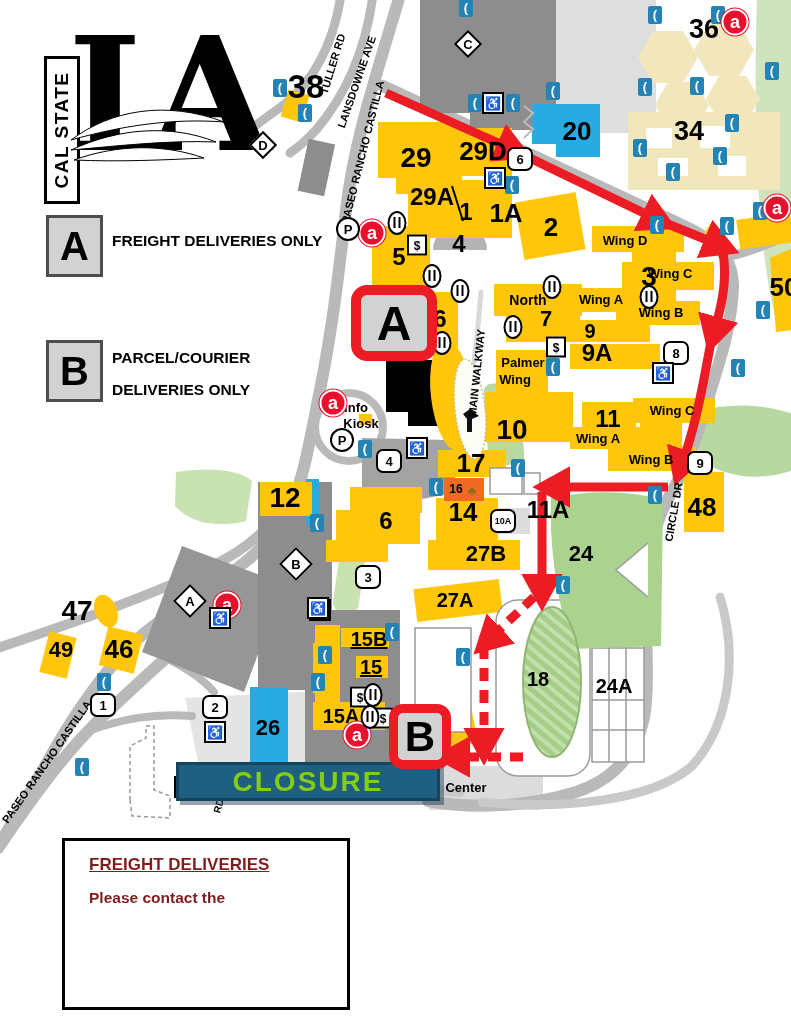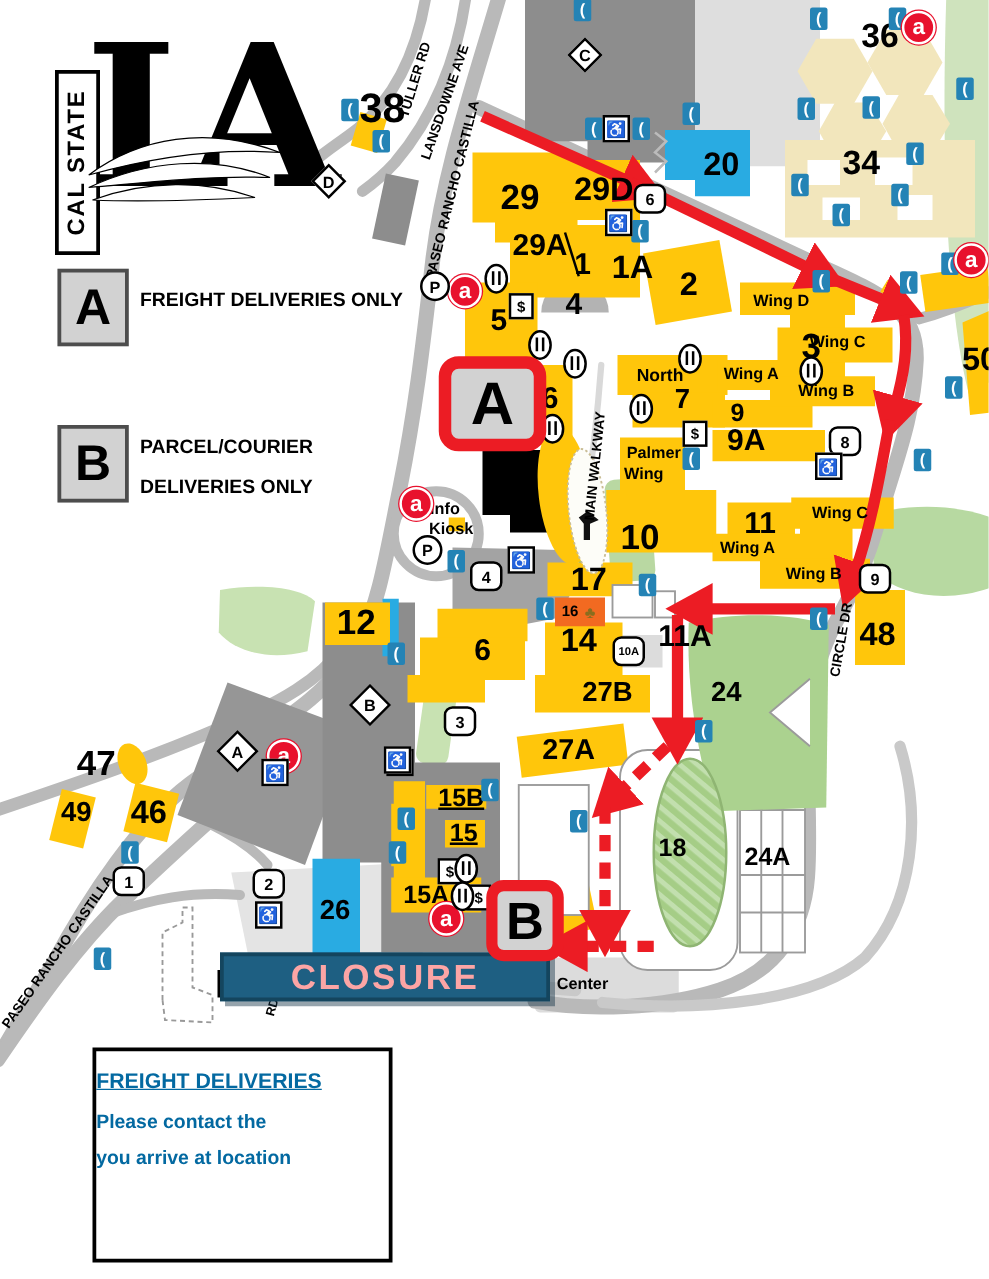--- a/index.html
+++ b/index.html
@@ -53,24 +53,24 @@
   
   .loc-box{position:absolute;background:#d2d2d2;border:10px solid #ec1c24;border-radius:16px;
            display:flex;align-items:center;justify-content:center;font-weight:700;color:#000;}
   .loc-a{left:351px;top:285px;width:66px;height:56px;font-size:48px;}
   .loc-b{left:389px;top:704px;width:44px;height:47px;font-size:42px;border-width:9px;border-radius:14px;}
 
   
   .closure{position:absolute;left:176px;top:762px;width:258px;height:33px;background:#1e5f82;
            border:3px solid #14455e;box-shadow:4px 4px 0 rgba(20,50,70,.45);
            display:flex;align-items:center;justify-content:center;}
-  .closure span{color:#fca5a5;font-weight:800;font-size:28px;letter-spacing:2px;text-align:center;}
-
-  
-  .info-box{position:absolute;background:#fff;border:3px solid #000;padding:12px 0;color:#0369a1;margin-left:12px;}
+  .closure span{color:#84cc16;font-weight:800;font-size:28px;letter-spacing:2px;text-align:center;}
+
+  
+  .info-box{position:absolute;background:#fff;border:3px solid #000;padding:12px 24px;color:#7f1d1d;}
   .info-box .title{font-weight:800;font-size:17px;text-decoration:underline;margin:2px 0 14px 0;}
   .info-box .line{font-weight:700;font-size:15.5px;margin:0 0 11px 0;}
   .info-box .phone{font-weight:700;font-size:16px;margin:18px 0 0 0;}
   .box-freight{left:62px;top:838px;width:234px;height:142px;}
   .box-parcel{left:445px;top:838px;width:235px;height:138px;}
 </style>
 </head>
 <body>
 
 <div class="page">
@@ -304,21 +304,21 @@
       <div class="lbl" style="left: 598px; top: 438px; transform: translate(-50%, -50%); font-size: 13px;">Wing A</div>
       <div class="lbl" style="left: 651px; top: 459px; transform: translate(-50%, -50%); font-size: 13px;">Wing B</div>
       <div class="lbl" style="left: 702px; top: 507px; transform: translate(-50%, -50%); font-size: 26px;">48</div>
       <div class="lbl" style="left: 471px; top: 463px; transform: translate(-50%, -50%); font-size: 26px;">17</div>
       <div class="lbl" style="left: 456px; top: 489px; transform: translate(-50%, -50%); font-size: 12px;">16</div>
       <div class="lbl" style="left: 463px; top: 512px; transform: translate(-50%, -50%); font-size: 26px;">14</div>
       <div class="lbl" style="left: 548px; top: 510px; transform: translate(-50%, -50%); font-size: 24px;">11A</div>
       <div class="lbl" style="left: 386px; top: 521px; transform: translate(-50%, -50%); font-size: 24px;">6</div>
       <div class="lbl" style="left: 285px; top: 498px; transform: translate(-50%, -50%); font-size: 28px;">12</div>
       <div class="lbl" style="left: 486px; top: 554px; transform: translate(-50%, -50%); font-size: 22px;">27B</div>
-      <div class="lbl" style="left: 455px; top: 600px; transform: translate(-50%, -50%); font-size: 23px;">27A</div>
+      <div class="lbl" style="left: 455px; top: 600px; transform: translate(-50%, -50%); font-size: 20px;">27A</div>
       <div class="lbl" style="left: 581px; top: 554px; transform: translate(-50%, -50%); font-size: 22px;">24</div>
       <div class="lbl" style="left: 538px; top: 679px; transform: translate(-50%, -50%); font-size: 20px;">18</div>
       <div class="lbl" style="left: 614px; top: 686px; transform: translate(-50%, -50%); font-size: 20px;">24A</div>
       <div class="lbl" style="left: 77px; top: 611px; transform: translate(-50%, -50%); font-size: 28px;">47</div>
       <div class="lbl" style="left: 61px; top: 650px; transform: translate(-50%, -50%); font-size: 22px;">49</div>
       <div class="lbl" style="left: 119px; top: 649px; transform: translate(-50%, -50%); font-size: 26px;">46</div>
       <div class="lbl u" style="left: 369px; top: 639px; transform: translate(-50%, -50%); font-size: 20px;">15B</div>
       <div class="lbl u" style="left: 371px; top: 667px; transform: translate(-50%, -50%); font-size: 20px;">15</div>
       <div class="lbl" style="left: 341px; top: 716px; transform: translate(-50%, -50%); font-size: 20px;">15A</div>
       <div class="lbl" style="left: 268px; top: 728px; transform: translate(-50%, -50%); font-size: 22px;">26</div>
@@ -411,17 +411,16 @@
   <div class="closure">
     <span>CLOSURE</span>
   </div>
 
   <div class="loc-box loc-a">A</div>
   <div class="loc-box loc-b">B</div>
 
   <div class="info-box box-freight">
     <div class="title">FREIGHT DELIVERIES</div>
     <div class="line">Please contact the</div>
-    <div class="line">you arrive at location</div>
   </div>
 
 
 </div>
 
 </body></html>

